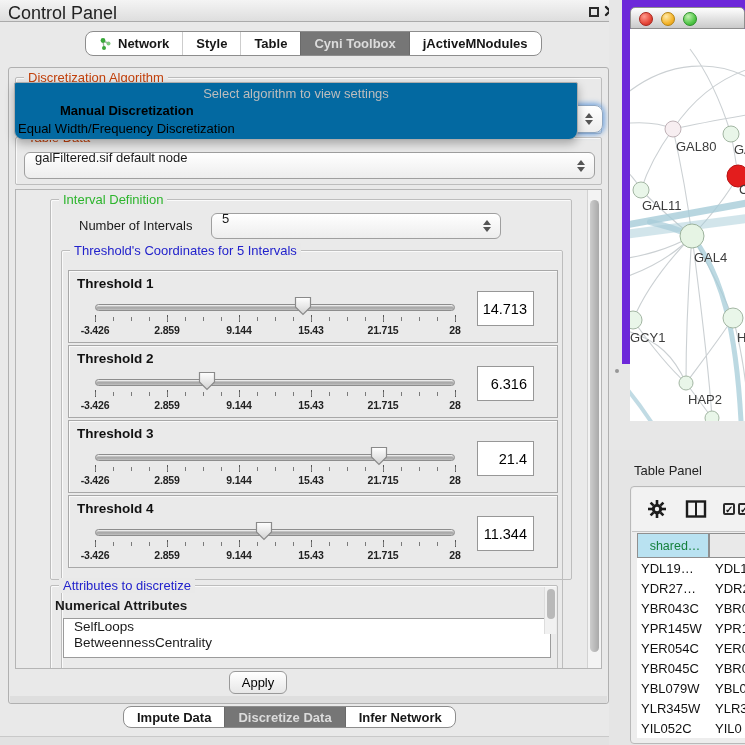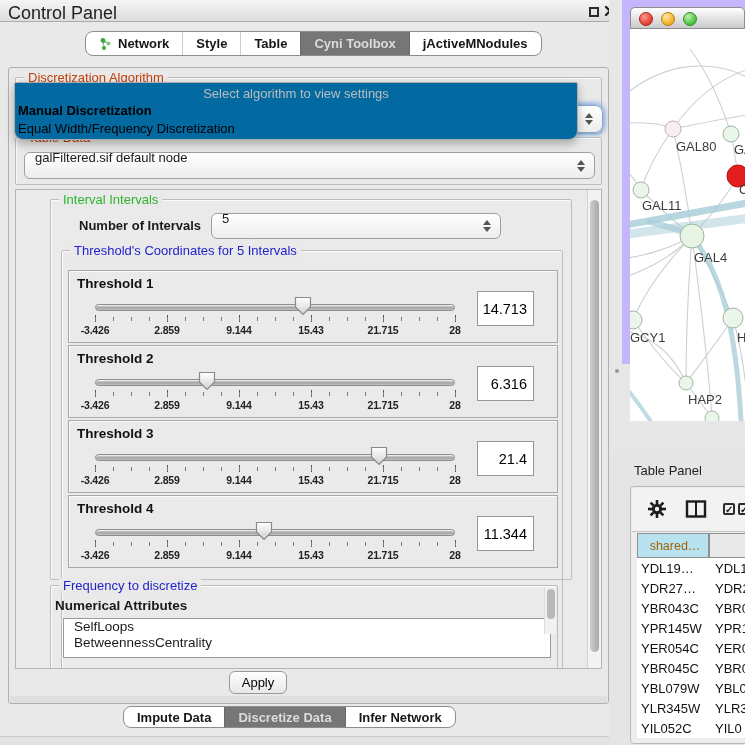--- a/index.html
+++ b/index.html
@@ -43,21 +43,21 @@
   .combo .arrows .dn { border-top:5px solid #555; }
   #algo-combo { left:14px; top:27px; width:573px; height:28px; border-radius:8px;
                 border:1px solid #8fa7c2; box-shadow:0 0 5px 2px rgba(90,150,220,.75); }
 
   
   #algo-popup { position:absolute; left:14px; top:82px; width:564px; height:58px; background:#0369a1;
                 border:1px solid #adadad; border-radius:2px 2px 9px 9px;
                 box-shadow:0 4px 10px rgba(0,0,0,.28); z-index:50; }
   #algo-popup .prompt { height:19px; text-align:center; color:#bdbdbd; padding-top:3px; }
   #algo-popup .item { padding:0 3px; height:18px; line-height:18px; color:#000; }
-  #algo-popup .item.bold { font-weight:bold; }
+  #algo-popup .item.bold { font-weight:bold;margin-left:42px; }
 
   
   #settings { position:absolute; left:6px; top:121px; width:587px; height:480px;
               border:1px solid #b5b5b5; background:#eaeaea; overflow:hidden; }
   .vscroll { position:absolute; right:0; top:0; width:14px; height:100%;
              background:#f3f3f3; border-left:1px solid #d2d2d2; }
   .vscroll .thumb { position:absolute; left:2px; width:9px; border-radius:5px;
                     background:linear-gradient(to right,#cdcdcd,#a9a9a9); }
 
   #num-combo { left:160px; top:13px; width:290px; height:26px; }
@@ -88,21 +88,21 @@
   #apply-btn { position:absolute; left:220px; top:603px; width:58px; height:23px;
                background:linear-gradient(#ffffff,#e7e7e7); border:1px solid #999;
                border-radius:6px; font-size:13px; text-align:center; line-height:21px; }
   #lower-strip { position:absolute; left:1px; top:628px; width:597px; height:7px; background:#dedede; }
   #panel-bottom-line { position:absolute; left:0; top:736px; width:619px; height:1px; background:#c9c9c9; }
   #below-band { position:absolute; left:0; top:737px; width:619px; height:8px; background:#e2e2e2; }
 
   
   #right-region { position:absolute; left:609px; top:0; width:136px; height:745px; background:#e7e7e7; }
   #split-grip { position:absolute; left:6px; top:369px; width:4px; height:4px; border-radius:50%; background:#979797; }
-  #net-frame { position:absolute; left:13px; top:0; width:123px; height:364px; background:#c4b5fd; }
+  #net-frame { position:absolute; left:13px; top:0; width:123px; height:364px; background:#6d28d9; }
   #net-titlebar { position:absolute; left:8px; top:7px; width:115px; height:22px;
                   background:linear-gradient(#fefefe,#cacaca); border:1px solid #8e8e8e;
                   border-radius:5px 5px 0 0; }
   .light { position:absolute; top:4px; width:14px; height:14px; border-radius:50%; }
   .light.red   { left:8px;  background:radial-gradient(circle at 35% 30%, #ff9a8d, #e6483a 60%, #c02a20); border:1px solid #a8221a; }
   .light.yellow{ left:30px; background:radial-gradient(circle at 35% 30%, #ffe9a8, #f5b52c 60%, #d99312); border:1px solid #b4820f; }
   .light.green { left:52px; background:radial-gradient(circle at 35% 30%, #c2f0b0, #54c84a 60%, #2fa32c); border:1px solid #2a8f27; }
   #net-canvas { position:absolute; left:8px; top:29px; width:115px; height:392px; background:#fff; overflow:hidden; }
   #net-canvas text { font-family:"Liberation Sans",sans-serif; font-size:13px; fill:#3c3c3c; }
 
@@ -110,21 +110,21 @@
   #table-panel .title { position:absolute; left:25px; top:13px; font-size:13px; color:#222; }
   #table-box { position:absolute; left:21px; top:36px; width:130px; height:258px; background:#ededed;
                border:1px solid #b9b9b9; border-radius:4px; }
   #table-toolbar { position:absolute; left:1px; top:1px; right:1px; height:44px; background:#f2f2f2;
                    border-bottom:1px solid #c4c4c4; border-radius:3px 3px 0 0; }
   .cbx { position:absolute; width:12px; height:12px; border:2px solid #2b2b2b; border-radius:2px;
          top:15px; font-size:10px; font-weight:bold; line-height:9px; text-align:center; color:#111; }
   #grid { position:absolute; left:6px; top:46px; width:160px; bottom:2px; overflow:hidden; }
   .hdr { display:flex; height:25px; }
   .hdr .cell { border:1px solid #8f8f8f; display:flex; align-items:center; justify-content:center;
-               font-size:12.5px; color:#a16207; background:#e9e9e9; }
+               font-size:12.5px; color:#15803d; background:#e9e9e9; }
   .hdr .cell.sel { background:#b9e2f1; }
   .trow { display:flex; height:20px; background:#fff; }
   .trow .cell { font-size:13px; color:#111; display:flex; align-items:center; }
   .c1 { width:72px; padding-left:4px; }
   .c2 { width:88px; padding-left:6px; }
 </style>
 </head>
 <body>
 
 <div id="left-panel">
@@ -180,23 +180,23 @@
         <div class="arrows">
             <i class="up"></i>
             <i class="dn"></i>
           </div>
       </div>
     </div>
 
     <div id="settings">
 
       <div class="groupbox" style="left:34px; top:9px; width:522px; height:381px;">
-        <span class="grouplabel green">Interval Intervals</span>
-
-        <span style="position:absolute; left:28px; top:18px; font-weight:bold;">Number of Intervals</span>
+        <span class="grouplabel green">Interval Definition</span>
+
+        <span style="position:absolute; left:28px; top:18px; font-weight:normal;">Number of Intervals</span>
         <div class="combo" id="num-combo">
           <span>5</span>
           <div class="arrows">
               <i class="up"></i>
               <i class="dn"></i>
             </div>
         </div>
 
         <div class="groupbox" style="left:10px; top:50px; width:502px; height:420px;">
           <span class="grouplabel blue">Threshold's Coordinates for 5 Intervals</span>
@@ -298,21 +298,21 @@
                   <span class="th-ticklabel" style="left: 314px;">21.715</span>
                   <span class="th-ticklabel" style="left: 386px;">28</span>
                 </div>
     <input class="th-value" readonly="" value="11.344" style="">
   </div>
 </div>
         </div>
       </div>
 
       <div class="groupbox" style="left:34px; top:395px; width:508px; height:110px;">
-        <span class="grouplabel blue">Frequency to discretize</span>
+        <span class="grouplabel blue">Attributes to discretize</span>
         <span style="position:absolute; left:4px; top:12px; font-weight:bold; font-size:13.5px;">Numerical Attributes</span>
         <ul id="attr-list">
             <li>SelfLoops</li>
             <li>BetweennessCentrality</li>
           </ul>
         <div id="attr-scroll">
             <div class="thumb"></div>
           </div>
       </div>
 

